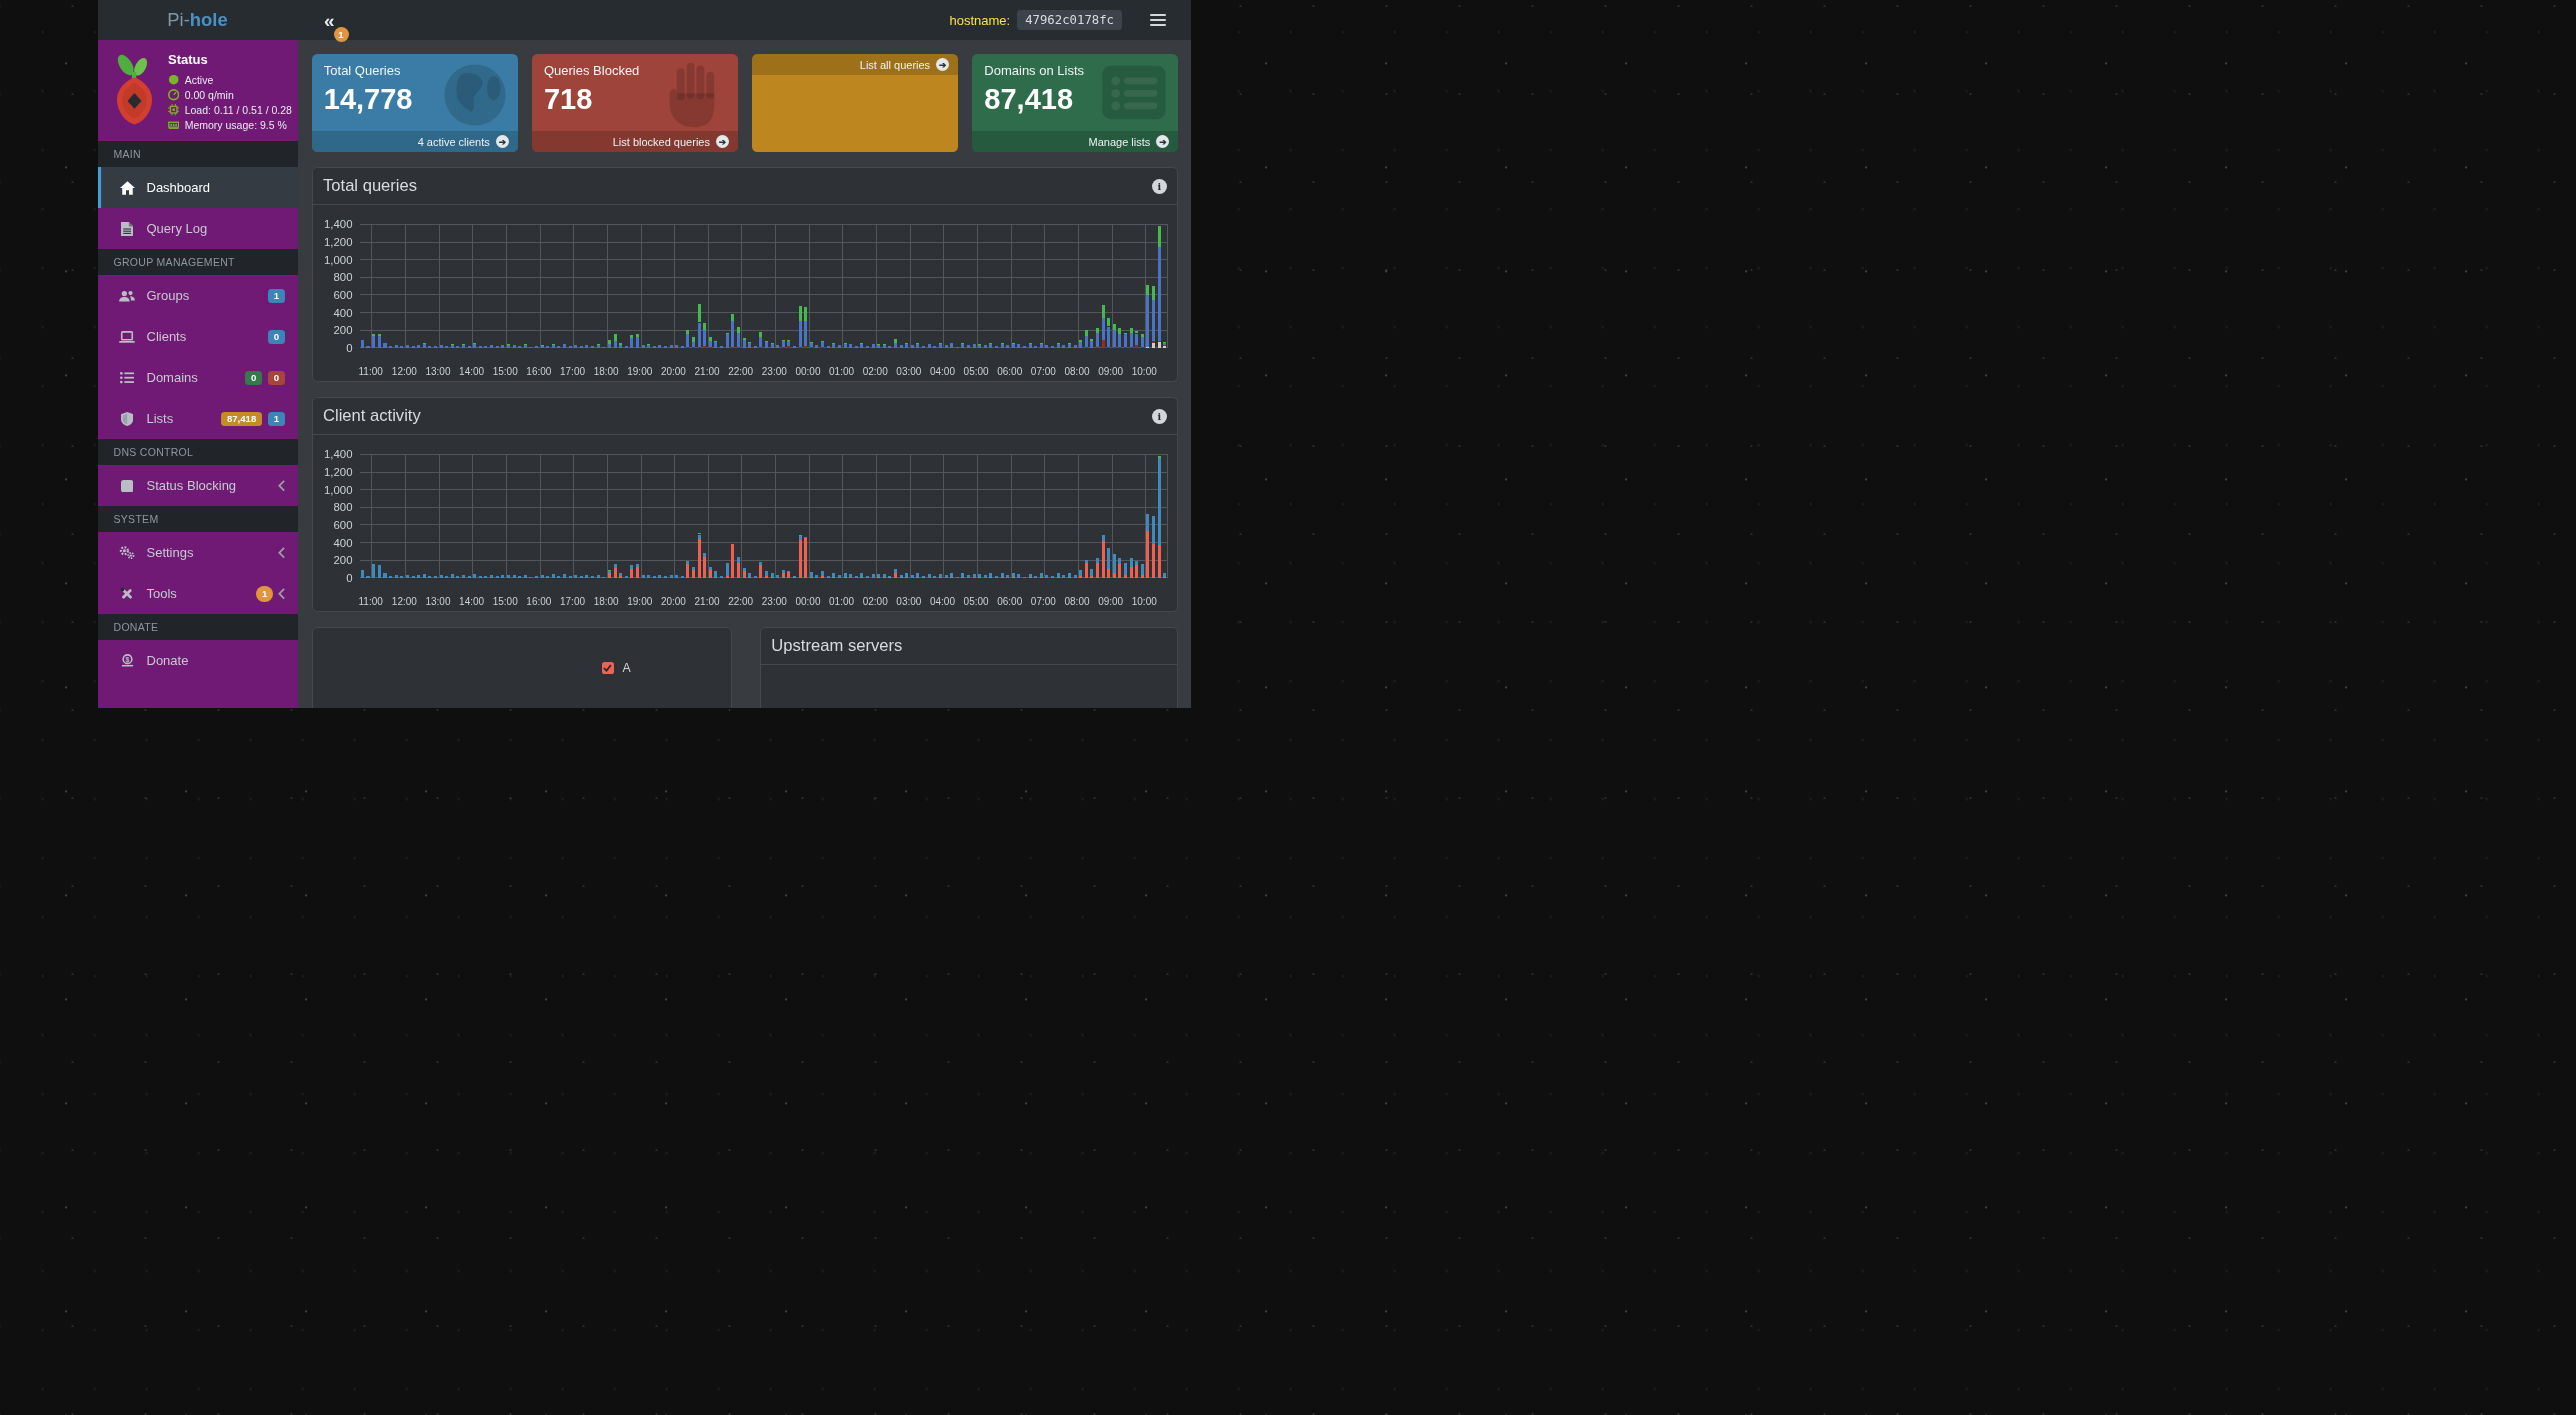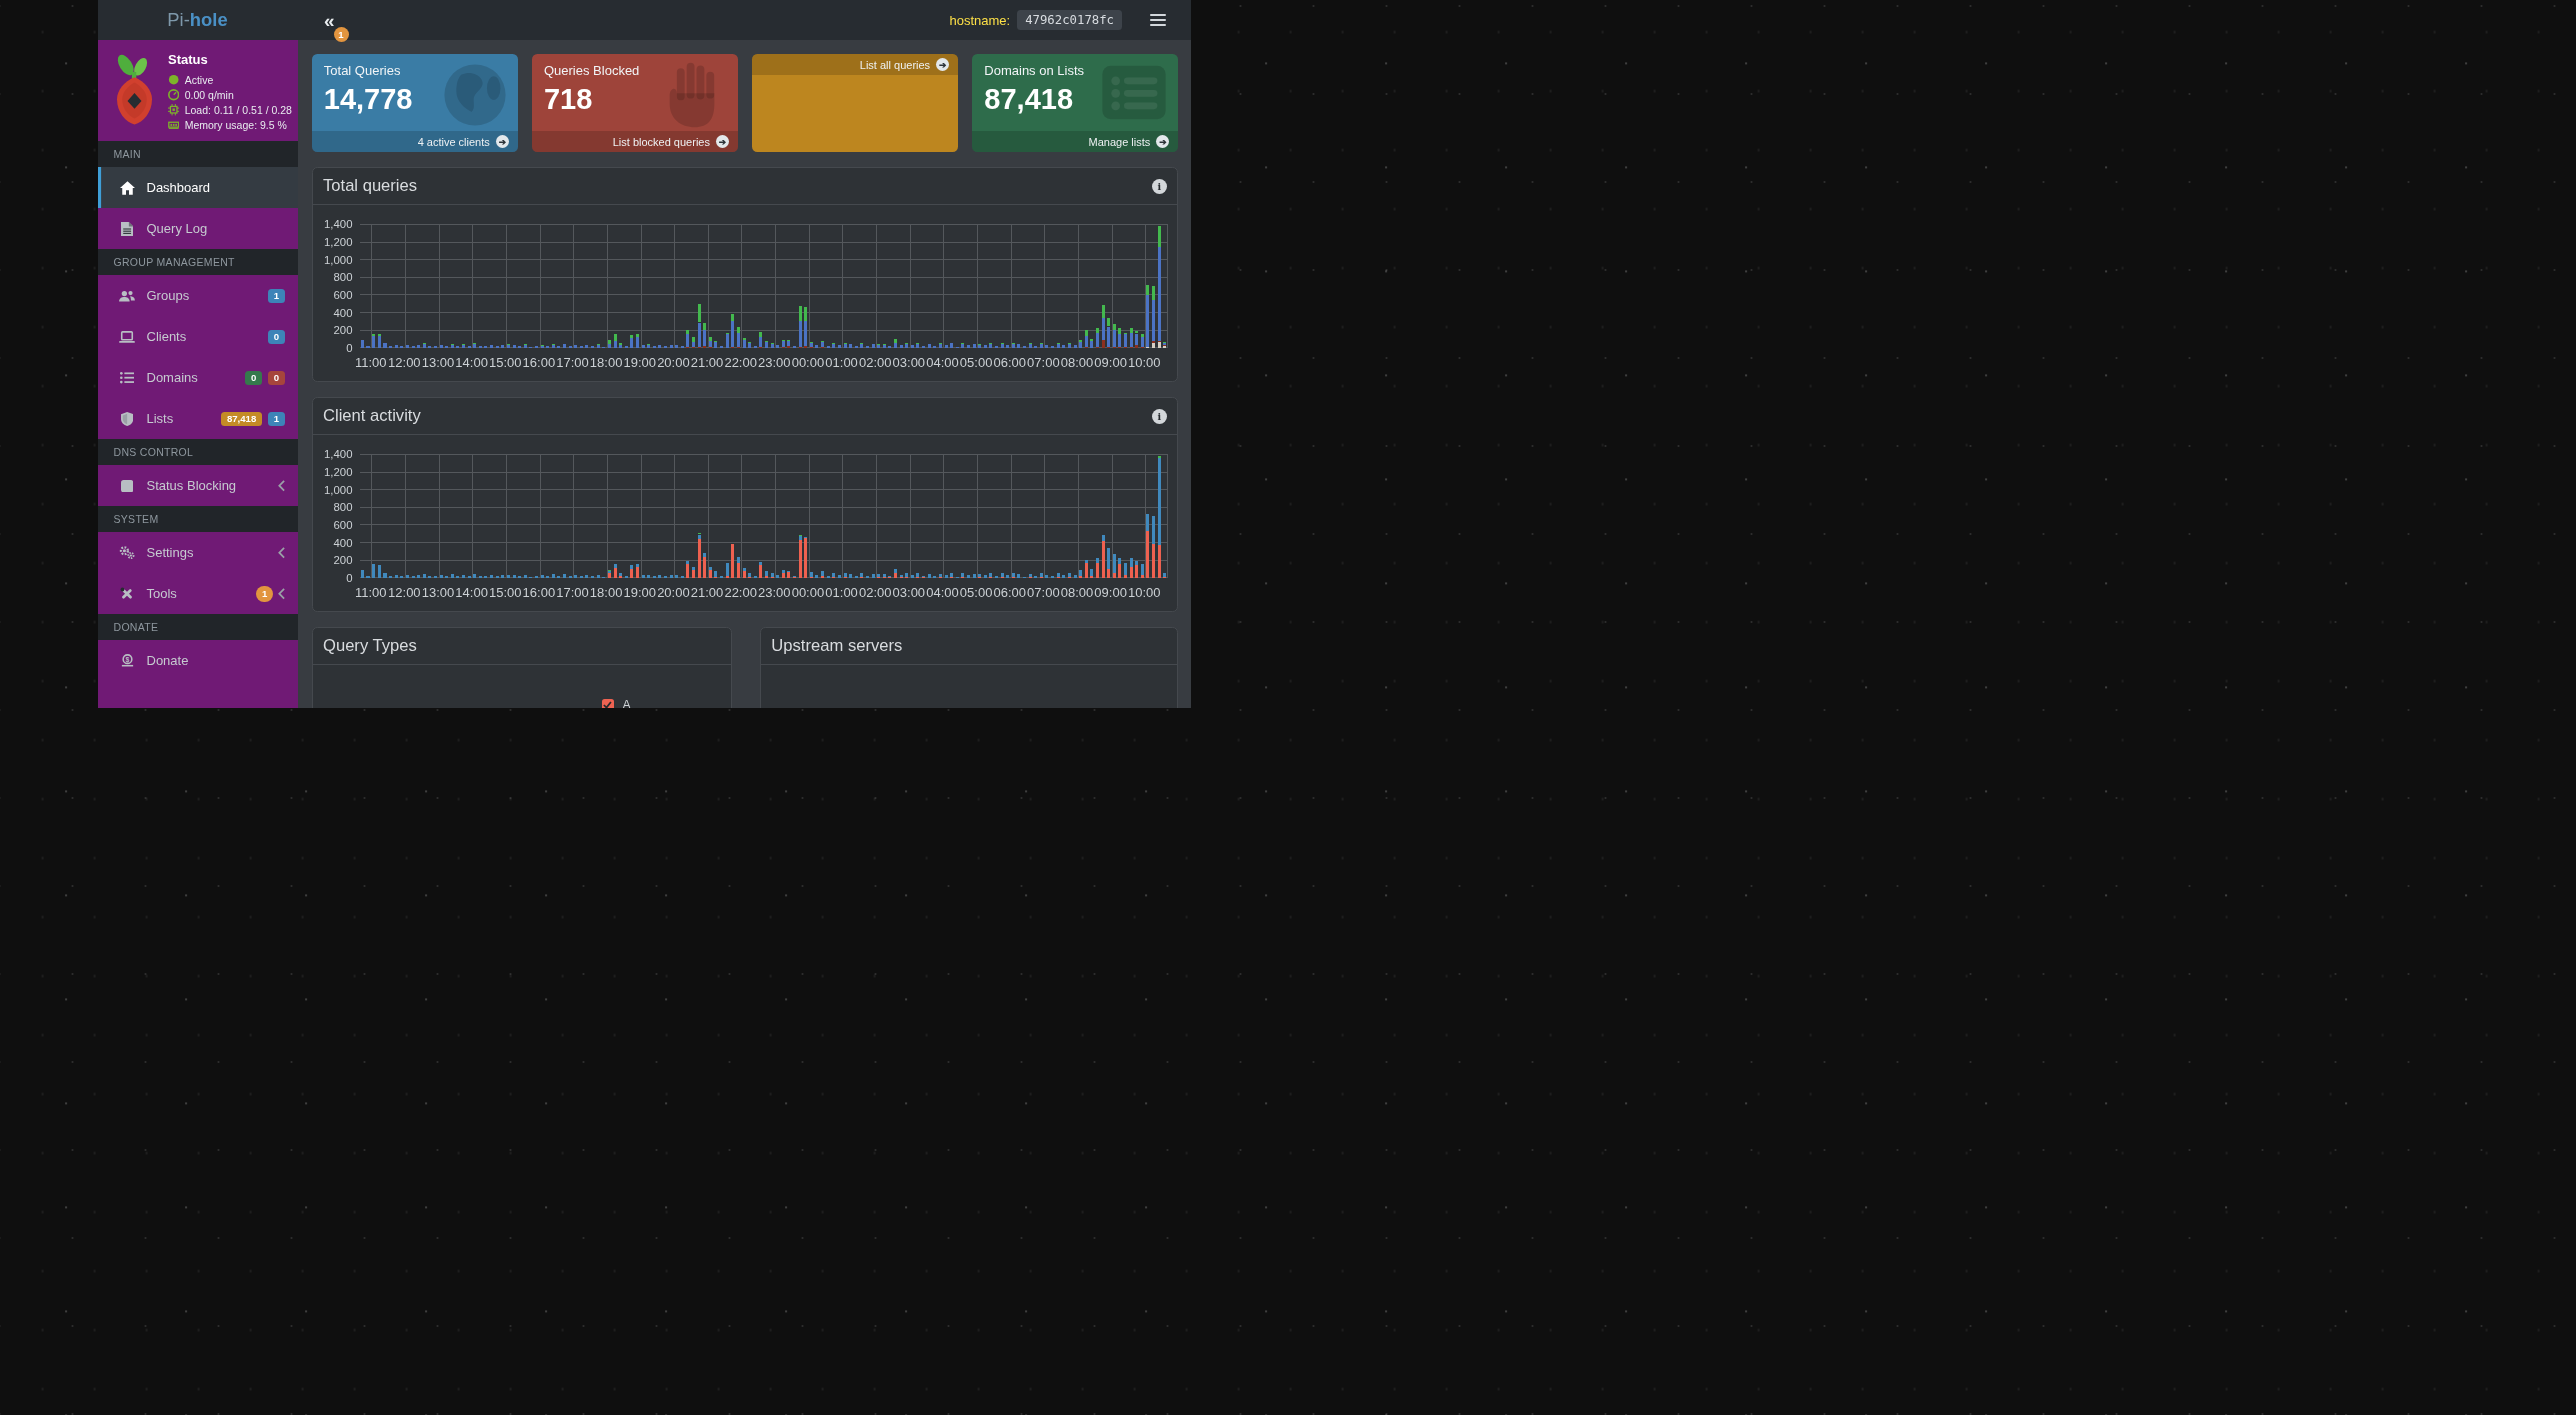--- a/index.html
+++ b/index.html
@@ -74,21 +74,21 @@
   .chart-panel{height:215px}
   .panel-bd{padding:0 10.5px 5.3px 7px}
   .chart-area{display:flex}
   .yaxis{width:40px;position:relative;height:124px;margin-top:19px}
   .ylab{position:absolute;right:7px;color:#ccd1d5;font-size:11.4px;transform:translateY(50%)}
   .chart-col{flex:1;min-width:0}
   .plot{position:relative;height:124px;margin-top:19px}
   .gl-h{position:absolute;left:0;right:0;height:0.9px;background:#54585c}
   .gl-v{position:absolute;top:0;bottom:0;width:0.9px;background:#54585c}
   .xaxis{position:relative;height:21px}
-  .xlab{position:absolute;top:7px;transform:translateX(-50%);color:#ccd1d5;font-size:13px;white-space:nowrap}
+  .xlab{position:absolute;top:18px;transform:translateX(-50%);color:#ccd1d5;font-size:10px;white-space:nowrap}
   .bar-seg{position:absolute}
   
   .bottom-row{display:flex;gap:28px}
   .bottom-row .panel{height:149px;margin-bottom:0}
   .panel.qt{width:48.5%}
   .panel.us{flex:1}
   .qt-body{position:relative;height:103px}
   .qt-legend{position:absolute;left:289px;top:33px;display:flex;align-items:center;gap:8.8px}
   .legend-check{width:12.3px;height:12.3px;border-radius:2.6px;background:#ee6352;display:flex;align-items:center;justify-content:center}
   .legend-label{color:#cfd3d6;font-size:12.3px}
@@ -1042,23 +1042,20 @@
                   <div class="xlab" style="left: 93.0556%;">09:00</div>
                   <div class="xlab" style="left: 97.2222%;">10:00</div>
                 </div>
               </div>
           </div>
         </div>
       </section>
 
       <div class="bottom-row">
         <section class="panel qt">
-          <div class="panel-hd">
-            <h2 class="panel-title">Query Types</h2>
-          </div>
           <div class="qt-body">
             <div class="qt-legend">
               <span class="legend-check">
                   <svg width="8.8" height="8" viewBox="0 0 10 9">
                     <polyline points="1,4.5 4,7.5 9,1" fill="none" stroke="#26292c" stroke-width="2"></polyline>
                   </svg>
                 </span>
               <span class="legend-label">A</span>
             </div>
           </div>

